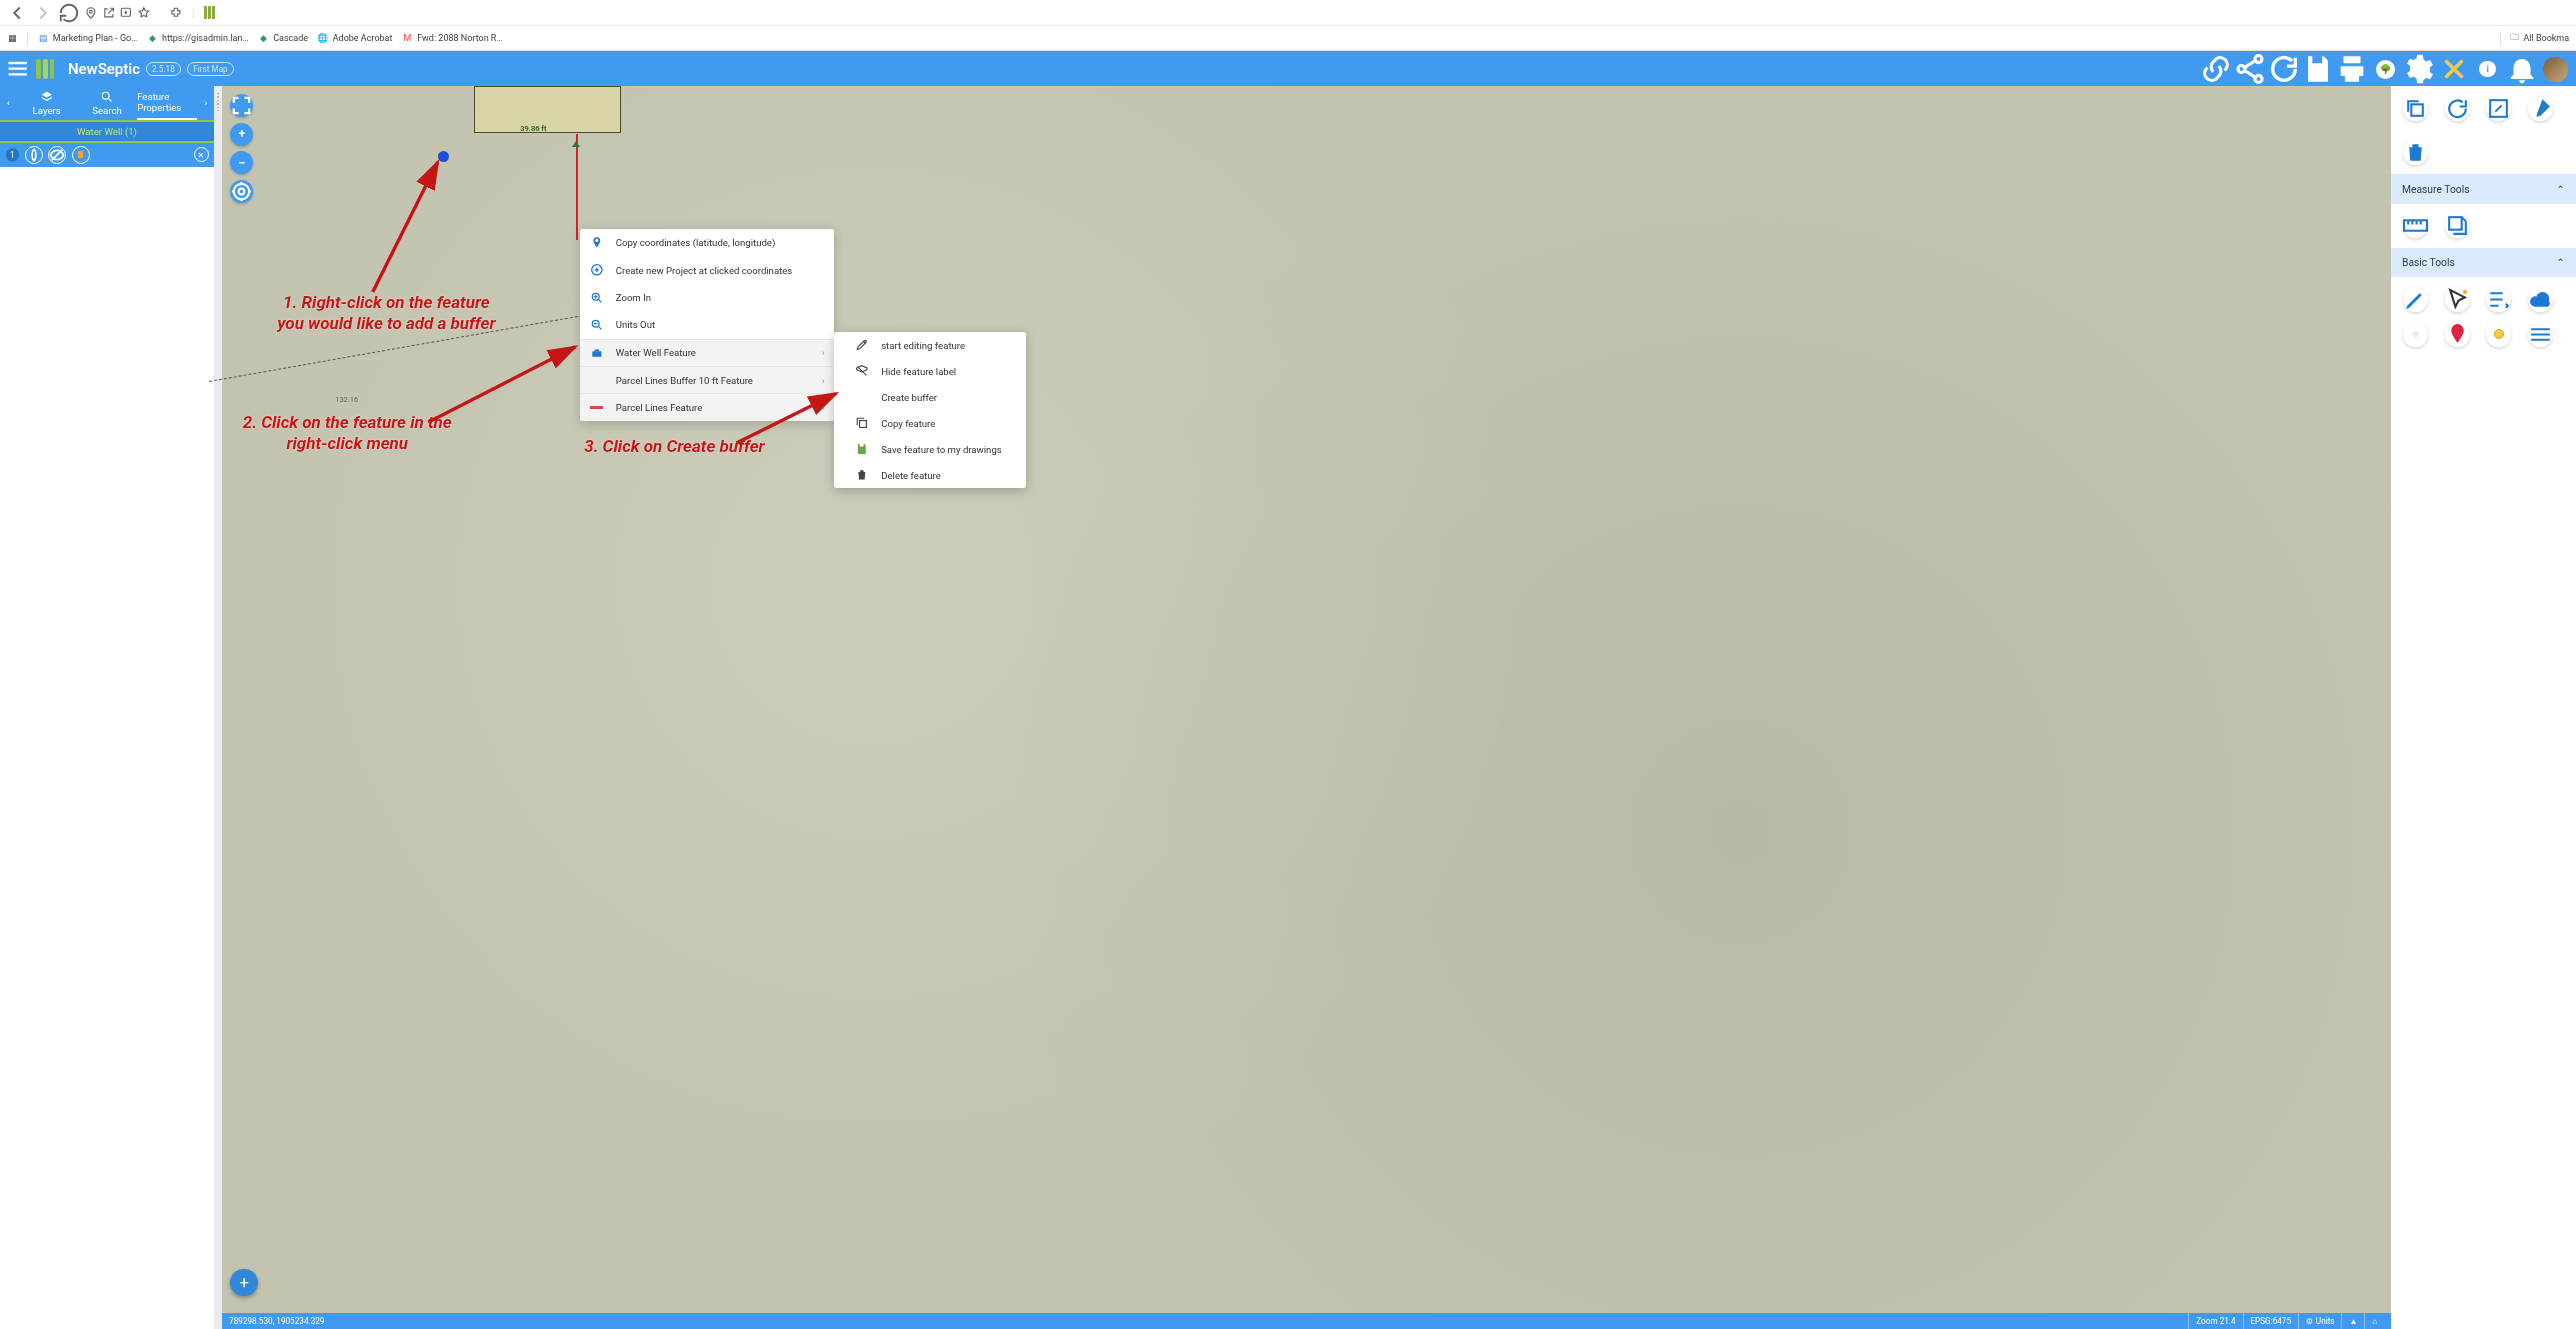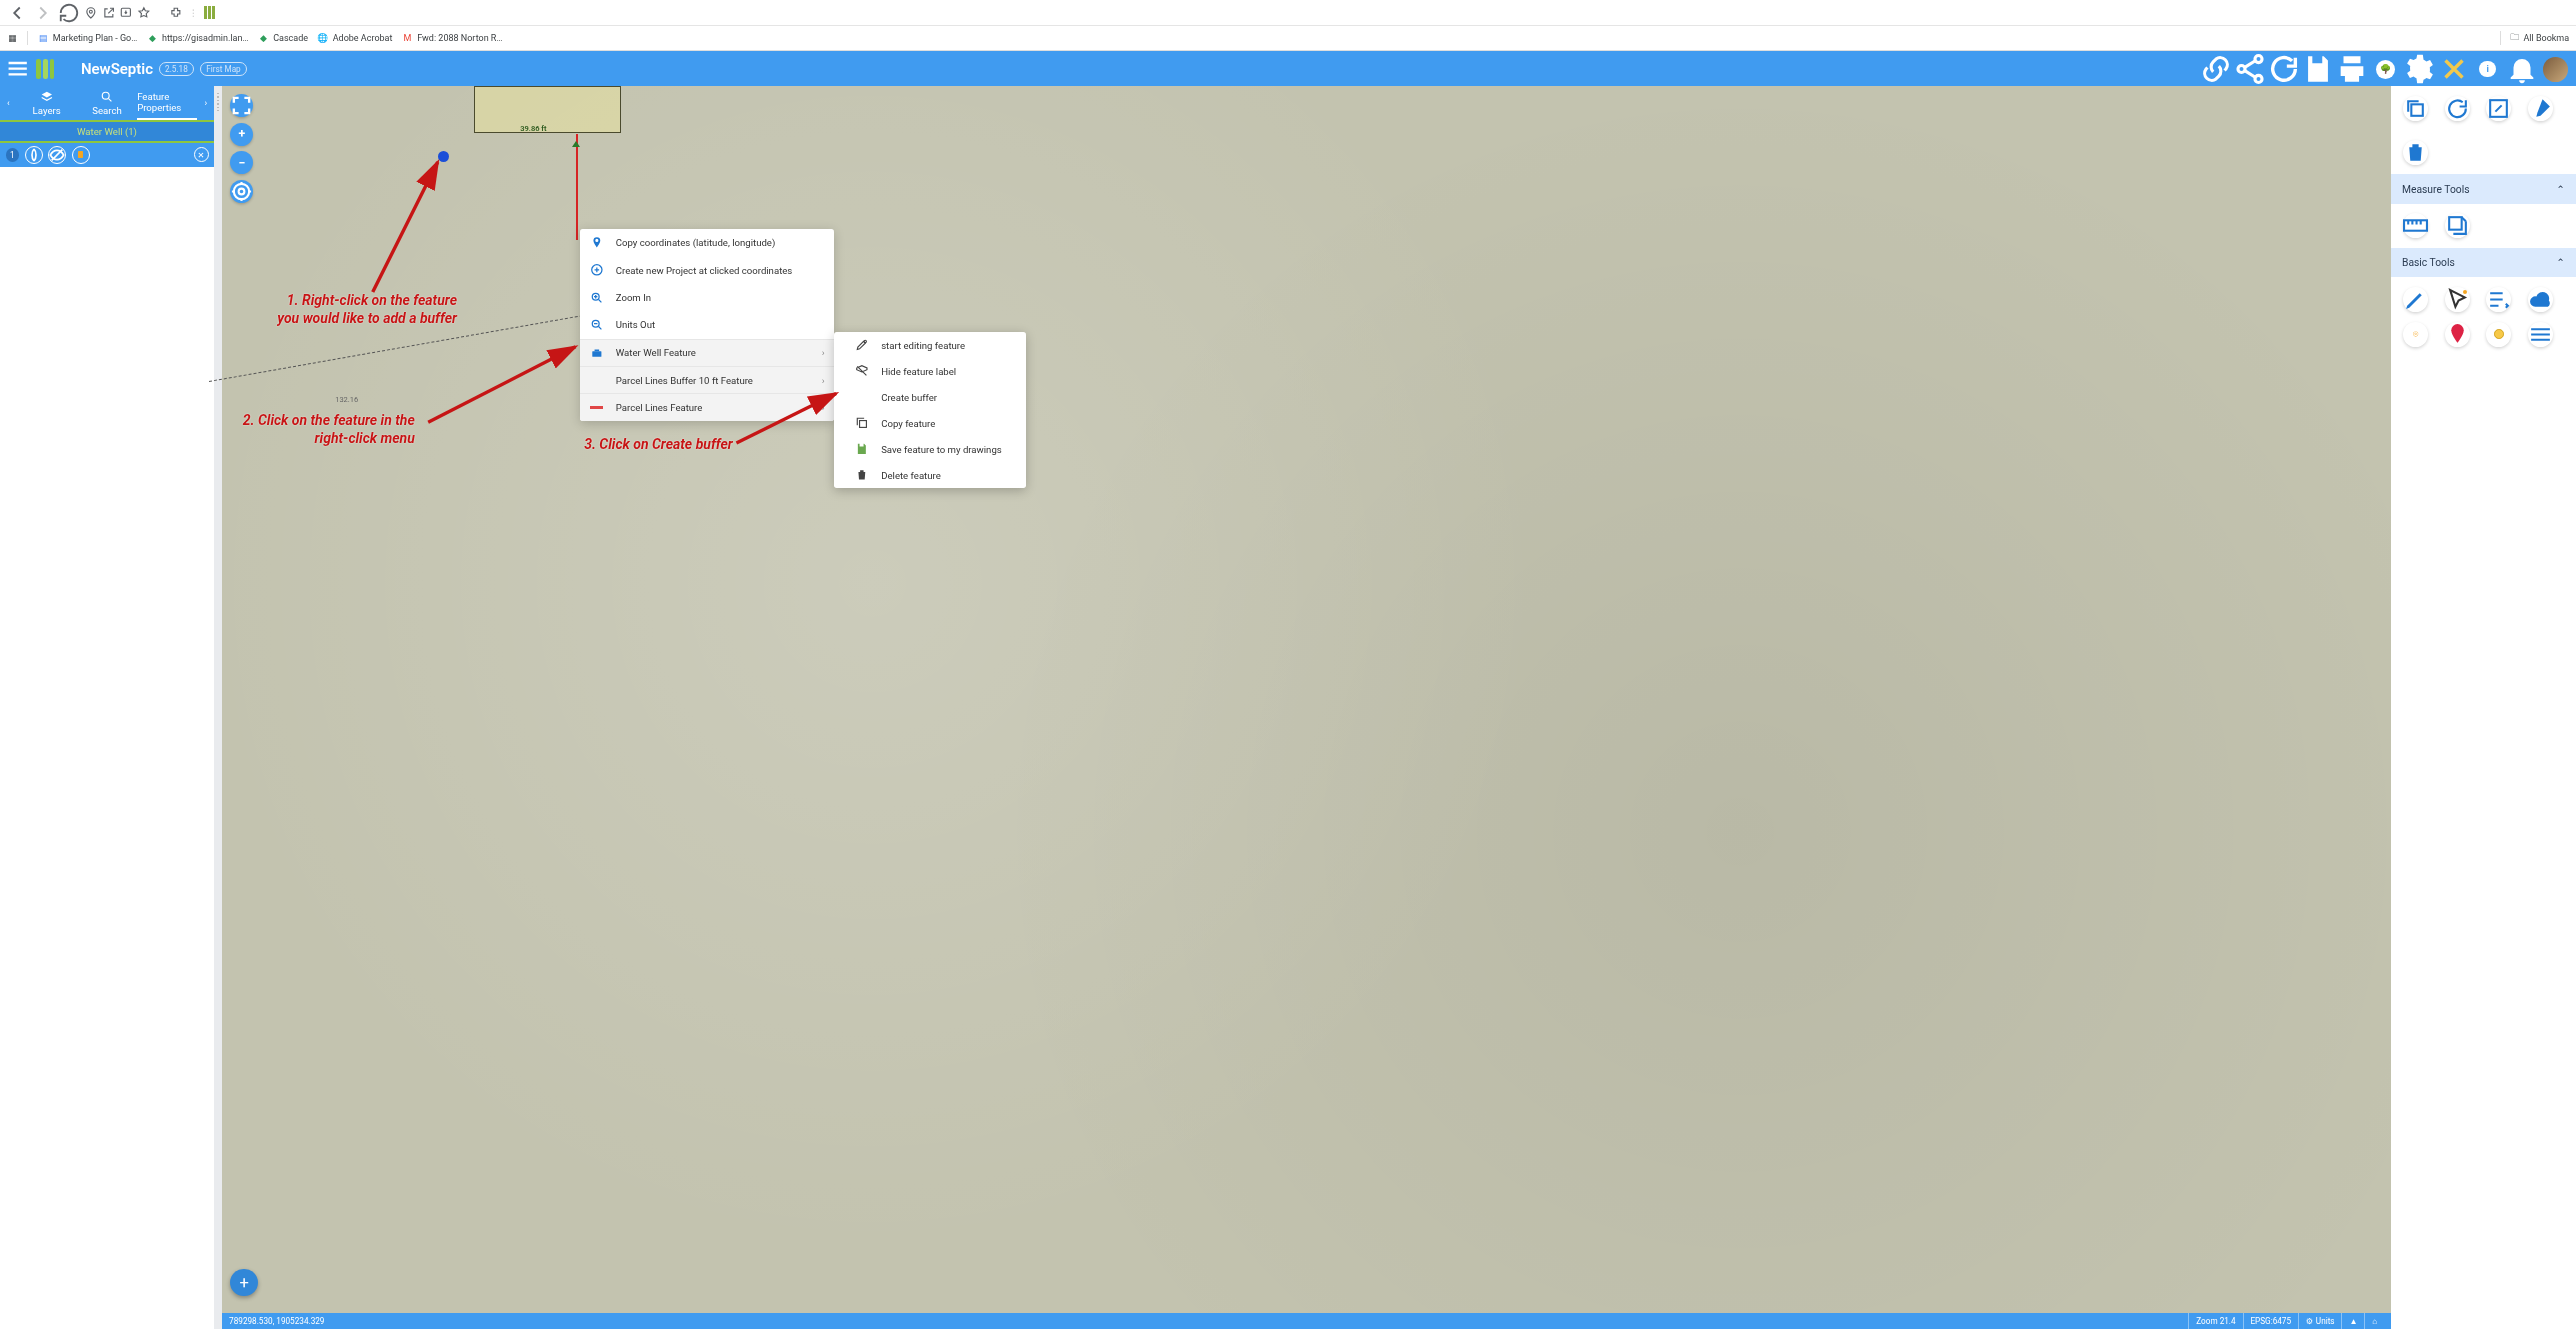--- a/index.html
+++ b/index.html
@@ -21,21 +21,21 @@
 .all-bk{display:flex;align-items:center;gap:4.1px;color:#3c4043}
 
 
 .app-header{height:36px;background:#409bf0;display:flex;align-items:center;padding:0 4.1px;color:#fff}
 .hamburger{width:27.4px;height:27.4px;display:flex;align-items:center;justify-content:center}
 .logo{width:27.4px;height:23px;display:flex;align-items:center;justify-content:center;gap:2.1px}
 .logo div{width:4.8px;height:20.6px;border-radius:2.1px}
 .logo div:nth-child(1){background:#8ec63f}
 .logo div:nth-child(2){background:#a4d65e}
 .logo div:nth-child(3){background:#8ec63f}
-.title{font-size:15px;font-weight:600;margin-left:22px}
+.title{font-size:15px;font-weight:600;margin-left:9px}
 .chip{border:0.7px solid #cfe4f9;color:#cfe4f9;border-radius:8.2px;padding:0.7px 5.5px;font-size:8.2px;margin-left:5.5px}
 .hdr-spacer{flex:1}
 .hdr-btn{width:34px;height:34px;display:flex;align-items:center;justify-content:center;color:#fff}
 .hdr-btn.yellow svg{stroke:#f2c94c;fill:#f2c94c}
 .avatar{width:25px;height:25px;border-radius:12.3px;background:linear-gradient(135deg,#7a5c3e,#c9a87a);margin:0 4.1px}
 
 
 .main{position:absolute;top:86px;bottom:0;left:0;right:0;display:flex}
 .side{width:214px;background:#fff;display:flex;flex-direction:column}
 .side-tabs{height:34px;background:#409bf0;display:flex;align-items:center;color:#fff;position:relative}
@@ -93,21 +93,21 @@
 .swatch{width:15px;height:2.7px}
 .swatch.red{background:#e04646}
 
 
 .submenu{position:absolute;left:612px;top:246px;width:192px;background:#fff;border-radius:2.7px;box-shadow:0 2.7px 11px rgba(0,0,0,.22)}
 .sub-row{display:flex;align-items:center;height:26px;padding:0 21px;gap:12.3px;font-size:9.6px;color:#333}
 .sub-ico{width:13.7px;height:13.7px;display:flex;align-items:center;justify-content:center;color:#444}
 .sub-ico.green{color:#6aa84f}
 
 
-.anno{position:absolute;color:#c61515;font-weight:700;font-size:14px;font-style:italic;text-align:right;line-height:1.25;text-shadow:0 0 1.4px #fff}
+.anno{position:absolute;color:#c61515;font-weight:700;font-size:17px;font-style:italic;text-align:center;line-height:1.25;text-shadow:0 0 1.4px #fff}
 .arrow{position:absolute}
 
 
 .right{width:185px;background:#fff;display:flex;flex-direction:column;overflow:hidden}
 .tool-row{display:flex;gap:16.5px;padding:9.6px 12.3px}
 .tbtn{width:25px;height:25px;border-radius:12.3px;background:#fff;box-shadow:0 1.4px 3.4px rgba(0,0,0,.18);display:flex;align-items:center;justify-content:center;color:#1f78d1}
 .sect{background:#dbeafd;padding:8.2px 11px;font-size:10.3px;color:#2b3c52;display:flex;align-items:center;justify-content:space-between}
 
 
 .attr{position:absolute;left:0;right:0;bottom:16.5px;text-align:center;font-size:8px;color:#666;background:rgba(255,255,255,.7);padding:2.1px 5.5px}

